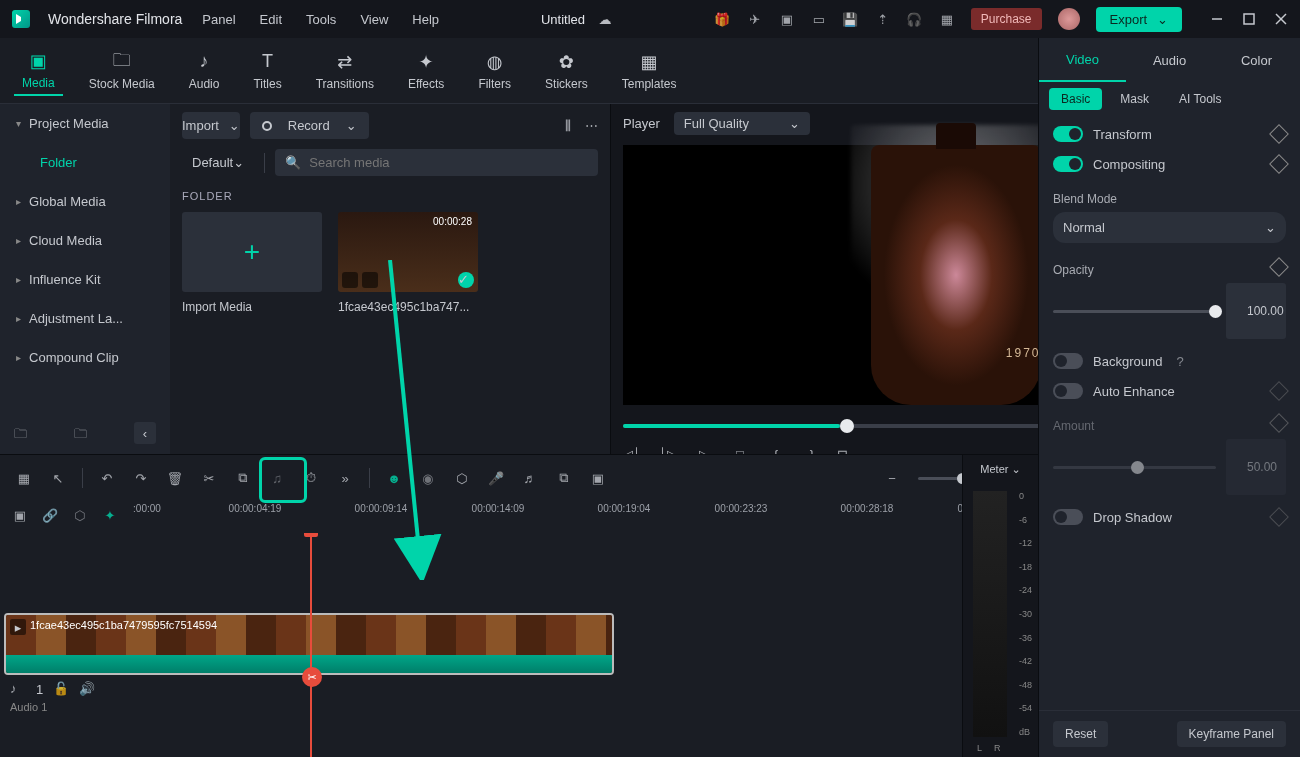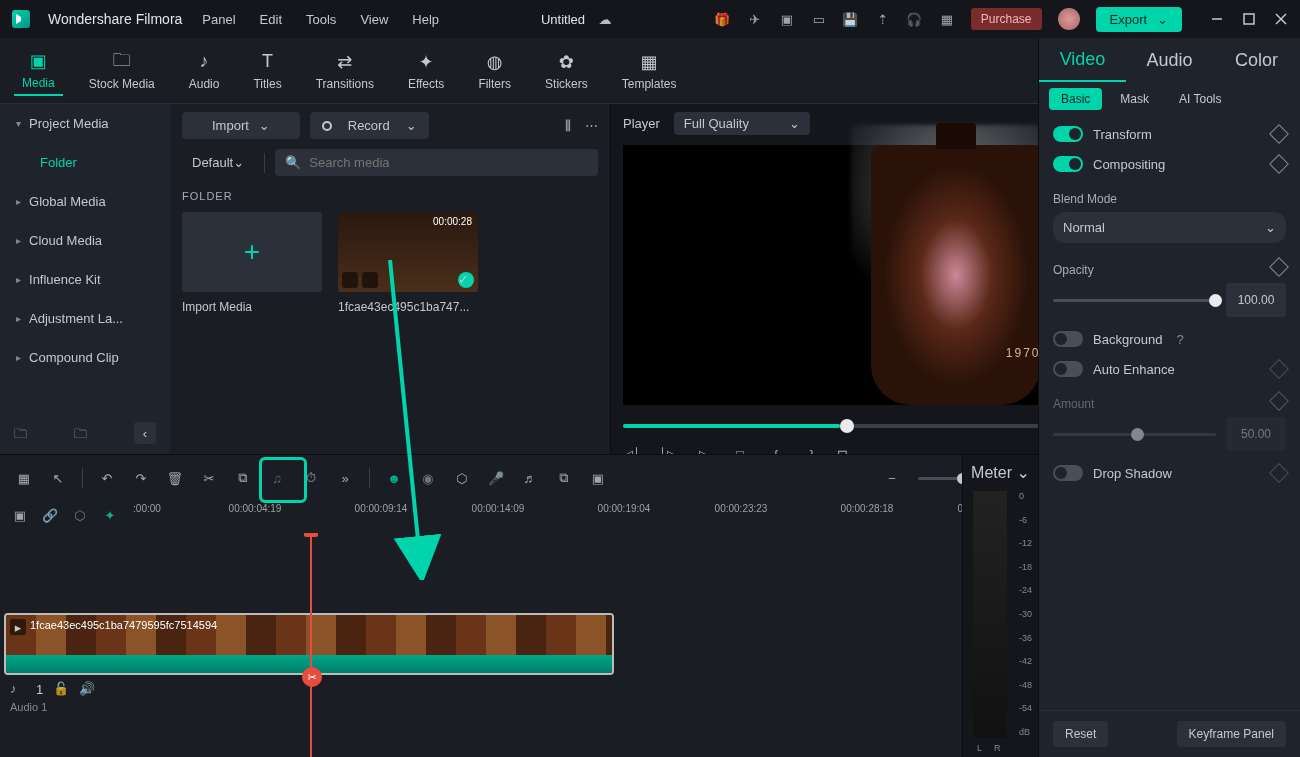--- a/index.html
+++ b/index.html
@@ -33,21 +33,21 @@
 .left-col { width: 170px; background: #1f232c; display: flex; flex-direction: column; }
 .left-col .item { padding: 12px 16px; display:flex; align-items:center; gap:8px; cursor: pointer; font-size:13px;}
 .left-col .item.sel { color: #00d4aa; }
 .left-col .item .tri { font-size: 10px; color:#888; }
 .left-bottom { margin-top: auto; padding: 10px 14px; display:flex; justify-content:space-between; align-items:center;}
 .left-bottom .ib { width:18px;height:18px;cursor:pointer;opacity:.7;}
 .chev-back{width:22px;height:22px;border-radius:3px;background:#2b303a;display:flex;align-items:center;justify-content:center;}
 
 .media-area { flex: 0 0 440px; padding: 8px 12px; display:flex; flex-direction:column;}
 .media-toolbar { display:flex; gap:10px; align-items:center; }
-.import-btn { padding:6px 30px; background:#2b303a; border-radius:4px; display:flex; gap:10px; align-items:center; cursor:pointer;}
+.import-btn { padding:6px 0; background:#2b303a; border-radius:4px; display:flex; gap:10px; align-items:center; cursor:pointer;}
 .record-btn { padding:6px 12px; background:#2b303a; border-radius:4px; display:flex; gap:16px; align-items:center; cursor:pointer;}
 .rec-dot{width:10px;height:10px;border-radius:50%;border:2px solid #c5c8ce;}
 .tb-right{margin-left:auto;display:flex;gap:14px;align-items:center;}
 .search-row{display:flex;gap:10px;align-items:center;margin-top:10px;}
 .sort-btn{padding:6px 10px;background:#2b303a00;border-radius:4px;display:flex;gap:0;align-items:center;cursor:pointer;}
 .search-box{flex:1;background:#2b303a;border-radius:4px;padding:6px 10px;display:flex;gap:8px;align-items:center;}
 .search-box input{background:none;border:none;outline:none;color:#c5c8ce;flex:1;font-size:13px;}
 .folder-label{margin:14px 0 10px 0;font-size:11px;letter-spacing:1px;color:#aab;}
 .thumbs{display:flex;gap:16px;}
 .thumb-card{width:140px;}
@@ -78,38 +78,38 @@
 .prog-bar{flex:1;height:4px;background:#3a3e48;border-radius:2px;position:relative;}
 .prog-fill{position:absolute;left:0;top:0;bottom:0;width:50%;background:#00d4aa;border-radius:2px;}
 .prog-knob{position:absolute;top:-5px;left:50%;width:14px;height:14px;background:#e8eaed;border-radius:50%;}
 .time-box{font-family:monospace;font-size:12px;padding:4px 8px;background:#2b303a;border-radius:3px;}
 .pv-controls{display:flex;align-items:center;gap:18px;margin-top:8px;}
 .pv-btn{width:18px;height:18px;cursor:pointer;display:flex;align-items:center;justify-content:center;opacity:.85;}
 
 
 .inspector{width:262px;background:#1f232c;border-left:1px solid #0a0c10;display:flex;flex-direction:column;}
 .insp-tabs{display:flex;height:44px;}
-.insp-tab{flex:1;display:flex;align-items:center;justify-content:center;cursor:pointer;font-size:18px;}
+.insp-tab{flex:1;display:flex;align-items:center;justify-content:center;cursor:pointer;font-size:13px;}
 .insp-tab.active{color:#00d4aa;border-bottom:2px solid #00d4aa;}
 .insp-sub{display:flex;gap:6px;padding:6px 10px;}
 .sub-pill{padding:4px 12px;border-radius:4px;cursor:pointer;font-size:12px;}
 .sub-pill.active{background:#00d4aa;color:#0a2820;}
 .insp-body{padding:10px 14px;display:flex;flex-direction:column;gap:14px;flex:1;overflow:auto;}
 .sect{display:flex;align-items:center;gap:10px;}
 .toggle{width:30px;height:16px;background:#00d4aa;border-radius:8px;position:relative;cursor:pointer;}
 .toggle.off{background:#4a4e58;}
 .toggle::after{content:'';position:absolute;top:2px;left:16px;width:12px;height:12px;background:#1f232c;border-radius:50%;}
 .toggle.off::after{left:2px;}
 .kf{margin-left:auto;width:14px;height:14px;transform:rotate(45deg);border:1px solid #888;cursor:pointer;}
 .field-label{font-size:12px;color:#a8abb2;margin-top:6px;}
 .dd{padding:8px 10px;background:#2b303a;border-radius:12px;display:flex;justify-content:space-between;align-items:center;margin-top:6px;}
 .slider-row{display:flex;align-items:center;gap:10px;margin-top:6px;}
 .slider{flex:1;height:3px;background:#4a4e58;border-radius:2px;position:relative;}
 .slider-knob{position:absolute;top:-5px;width:13px;height:13px;background:#e8eaed;border-radius:50%;}
-.val-box{width:60px;padding:10px;background:#2b303a;border-radius:3px;text-align:center;font-size:12px;}
+.val-box{width:60px;padding:21px;background:#2b303a;border-radius:3px;text-align:center;font-size:12px;}
 .insp-footer{padding:10px 14px;display:flex;justify-content:space-between;border-top:1px solid #2a2e38;}
 .fbtn{padding:6px 12px;background:#2b303a;border-radius:4px;cursor:pointer;font-size:12px;}
 
 
 .timeline{position:absolute;left:0;right:262px;top:454px;bottom:0;background:#1a1d24;border-top:1px solid #0a0c10;display:flex;flex-direction:column;}
 .tl-toolbar{height:46px;display:flex;align-items:center;gap:14px;padding:0 14px;}
 .tl-btn{width:20px;height:20px;cursor:pointer;display:flex;align-items:center;justify-content:center;opacity:.8;}
 .tl-sep{width:1px;height:20px;background:#3a3e48;}
 .zoom-slider{width:70px;height:3px;background:#4a4e58;border-radius:2px;position:relative;margin:0 8px;}
 .zoom-knob{position:absolute;top:-4px;left:55%;width:11px;height:11px;background:#c5c8ce;border-radius:50%;}
@@ -127,21 +127,21 @@
 .clip-frames{position:absolute;inset:0;background:repeating-linear-gradient(90deg,#6a3418 0 30px,#8a5428 30px 60px,#4a2410 60px 90px);}
 .clip-name{position:absolute;top:4px;left:24px;font-size:11px;color:#fff;z-index:2;}
 .clip-play{position:absolute;top:4px;left:4px;width:16px;height:16px;background:#0008;border-radius:2px;display:flex;align-items:center;justify-content:center;}
 .clip-wave{height:20px;background:linear-gradient(#00a688,#007a66);position:relative;}
 .playhead{position:absolute;top:0;bottom:0;left:310px;width:2px;background:#e74c3c;z-index:30;}
 .playhead::before{content:'';position:absolute;top:-8px;left:-6px;width:14px;height:12px;background:#e74c3c;border-radius:2px;}
 .cut-marker{position:absolute;top:134px;left:302px;width:20px;height:20px;background:#e74c3c;border-radius:50%;z-index:31;display:flex;align-items:center;justify-content:center;color:#fff;font-size:11px;}
 
 
 .meter-panel{position:absolute;right:0;top:0;bottom:0;width:76px;background:#14161c;border-left:1px solid #0a0c10;}
-.meter-title{text-align:center;padding:8px 0;font-size:16px;}
+.meter-title{text-align:center;padding:8px 0;font-size:11px;}
 .db-scale{position:absolute;right:6px;top:36px;bottom:20px;display:flex;flex-direction:column;justify-content:space-between;font-size:9px;color:#888;}
 .meter-bars{position:absolute;left:10px;top:36px;bottom:20px;width:34px;background:linear-gradient(#222,#111);display:flex;gap:2px;align-items:flex-end;padding:2px;}
 .mbar{flex:1;background:repeating-linear-gradient(0deg,#3a3e48 0 3px,transparent 3px 6px);}
 .lr{position:absolute;bottom:4px;left:14px;font-size:9px;display:flex;gap:12px;color:#888;}
 
 svg{display:block;}
 </style>
 </head>
 <body>
 

